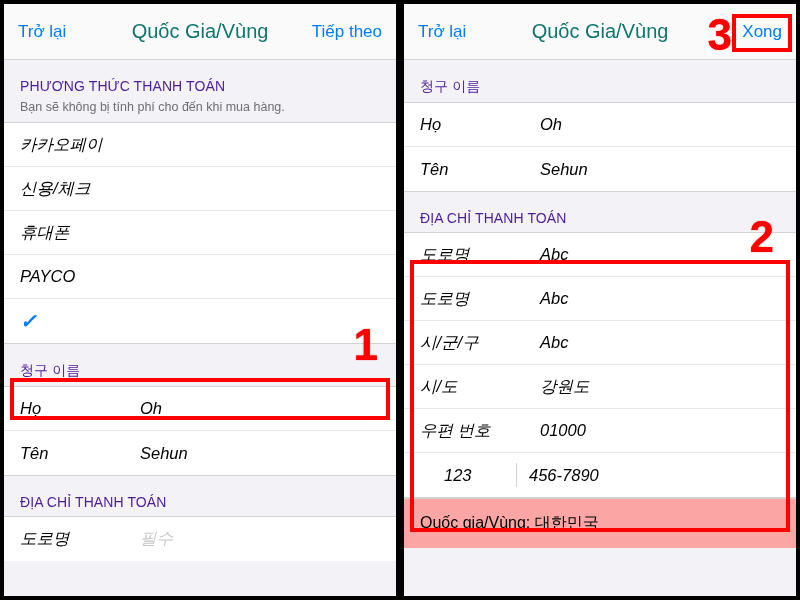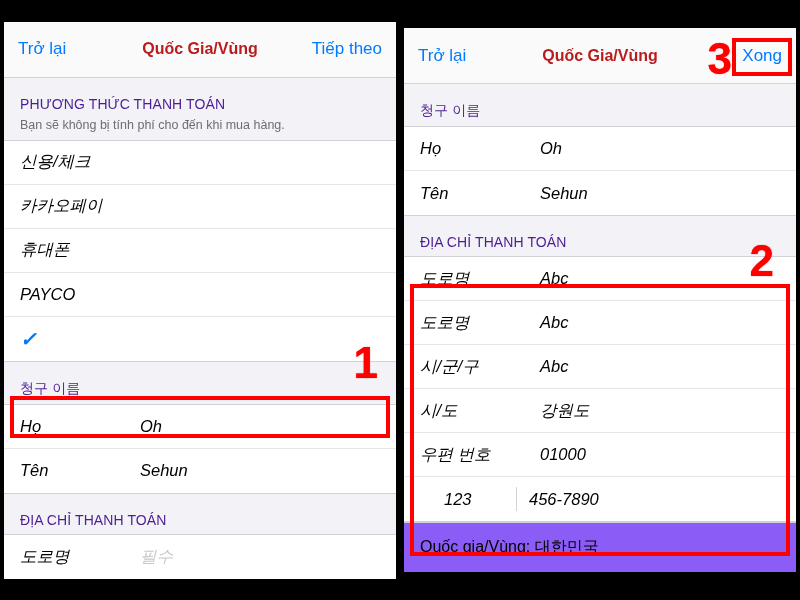--- a/index.html
+++ b/index.html
@@ -1,59 +1,59 @@
 <!DOCTYPE html>
 <html><head>
 <meta charset="utf-8">
 <style>
   * { margin: 0; padding: 0; box-sizing: border-box; }
   html, body { width: 800px; height: 600px; font-family: -apple-system, "Helvetica Neue", Arial, sans-serif; background: #000; overflow: hidden; }
-  .container { display: flex; width: 800px; height: 600px; background: #000; padding: 4px; gap: 8px; align-items: center; }
+  .container { display: flex; width: 800px; height: 600px; background: #000; padding: 4px; gap: 8px; }
   .screen { flex: 1; background: #f2f2f7; display: flex; flex-direction: column; position: relative; overflow: hidden; }
   .navbar { background: #fafafa; height: 56px; display: flex; align-items: center; justify-content: space-between; padding: 0 14px; border-bottom: 1px solid #d1d1d6; position: relative; }
   .nav-left, .nav-right { color: #007aff; font-size: 17px; min-width: 70px; }
   .nav-right { text-align: right; }
-  .nav-title { font-size: 16px; font-weight: 700; color: #b91c1c; position: absolute; left: 0; right: 0; text-align: center; pointer-events: none; }
+  .nav-title { font-size: 20px; font-weight: 400; color: #0f766e; position: absolute; left: 0; right: 0; text-align: center; pointer-events: none; }
   .content { flex: 1; overflow: hidden; position: relative; }
   .section-header { padding: 18px 16px 6px 16px; font-size: 14px; color: #4c1d95; letter-spacing: 0.1px; text-transform: uppercase; }
   .section-sub { padding: 0 16px 8px 16px; font-size: 12.5px; color: #6d6d72; text-transform: none; }
   .list { background: #fff; border-top: 1px solid #d1d1d6; border-bottom: 1px solid #d1d1d6; font-style: italic; }
   .row { display: flex; align-items: center; min-height: 44px; padding: 10px 16px; border-bottom: 1px solid #e5e5ea; font-size: 16.5px; color: #000; position: relative; }
   .row:last-child { border-bottom: none; }
   .row .label { width: 120px; flex-shrink: 0; }
   .row .value { flex: 1; color: #000; }
   .row .placeholder { color: #c7c7cc; }
   .check { color: #007aff; font-size: 20px; font-weight: 700; }
   .phone-parts { display: flex; gap: 0; align-items: center; flex: 1; }
   .phone-first { width: 60px; margin-left: 24px; }
   .phone-div { width: 1px; height: 24px; background: #d1d1d6; margin: 0 12px; }
   .callout { position: absolute; color: #f00; font-weight: 900; font-size: 44px; font-family: Arial, sans-serif; pointer-events: none; z-index: 10; text-shadow: 0 0 1px #f00; }
   .highlight { position: absolute; border: 4px solid #f00; pointer-events: none; z-index: 9; }
-  .footer-line { padding: 14px 16px; font-size: 16px; color: #000; background: #8b5cf6; border-top: 1px solid #d1d1d6; }
+  .footer-line { padding: 14px 16px; font-size: 16px; color: #000; background: #fca5a5; border-top: 1px solid #d1d1d6; }
 </style>
 </head>
 <body>
 
 <div class="container">
 
   <div class="screen">
     <div class="navbar">
       <div class="nav-left">Trở lại</div>
       <div class="nav-title">Quốc Gia/Vùng</div>
       <div class="nav-right">Tiếp theo</div>
     </div>
     <div class="content">
       <div class="section-header">PHƯƠNG THỨC THANH TOÁN</div>
       <div class="section-sub">Bạn sẽ không bị tính phí cho đến khi mua hàng.</div>
       <div class="list">
         <div class="row">
-            <span>신용/체크</span>
+            <span>카카오페이</span>
           </div>
         <div class="row">
-            <span>카카오페이</span>
+            <span>신용/체크</span>
           </div>
         <div class="row">
             <span>휴대폰</span>
           </div>
         <div class="row">
             <span>PAYCO</span>
           </div>
         <div class="row">
           <span class="check">✓</span>
         </div>

